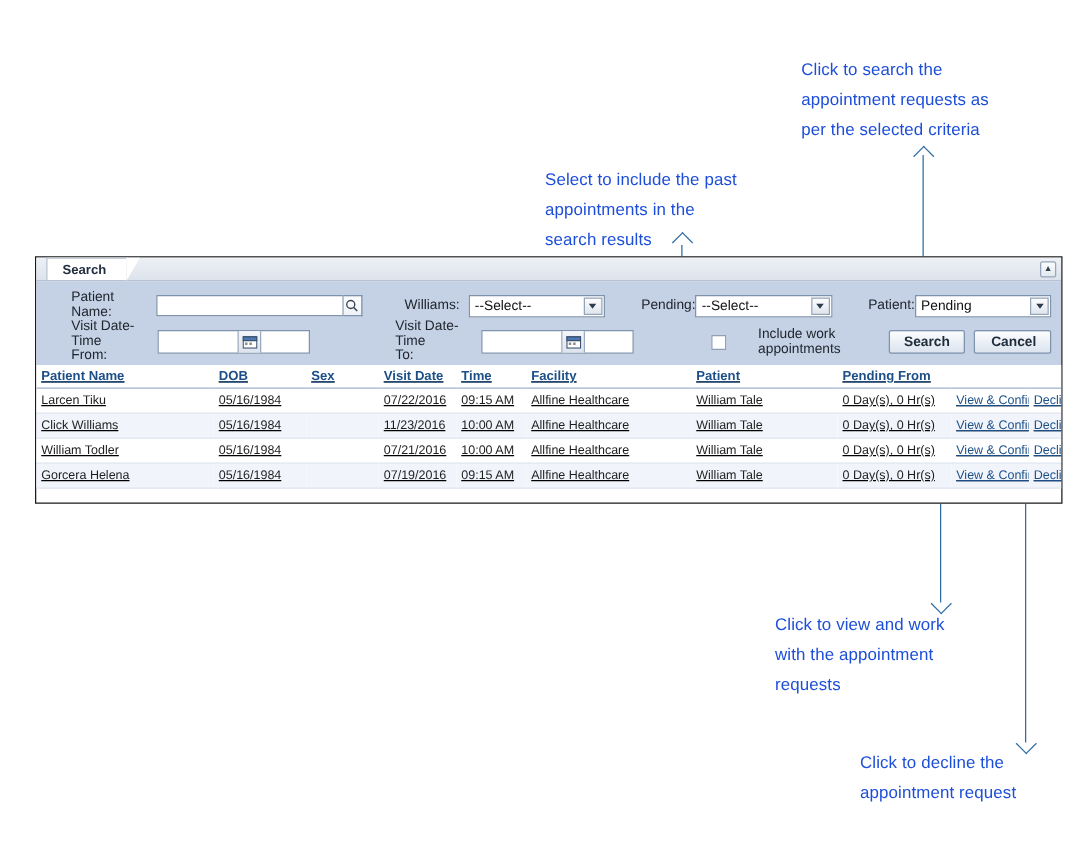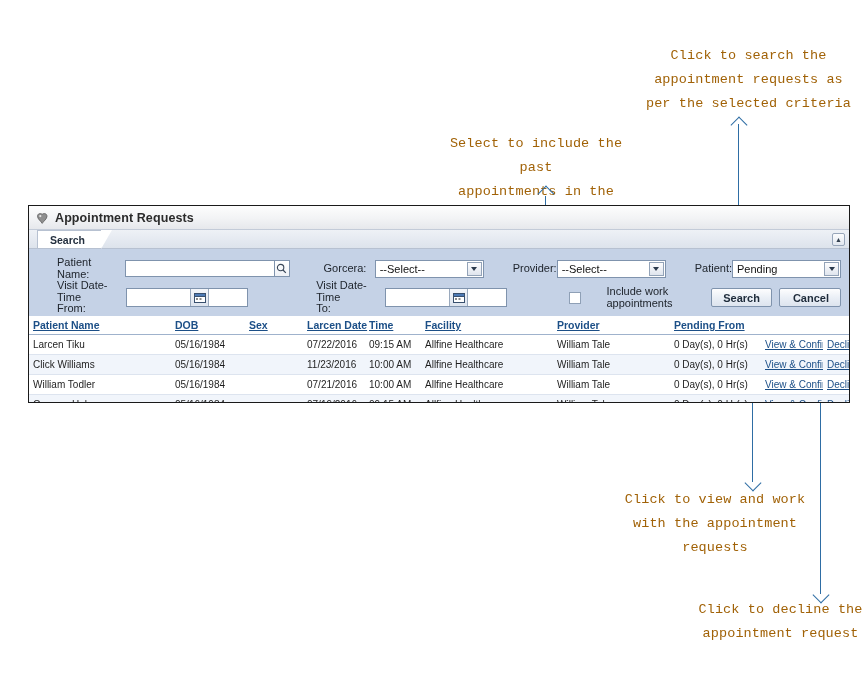--- a/index.html
+++ b/index.html
@@ -12,27 +12,26 @@
     width: 868px;
     height: 675px;
     position: relative;
     font-family: "Liberation Sans", sans-serif;
     overflow: hidden;
   }
 
   
   .annot {
     position: absolute;
-    color: #a16207;
-    font-family: Liberation Mono, monospace;
+    color: #1d4ed8;
+    font-family: Liberation Sans, sans-serif;
     font-size: 13.5px;
     line-height: 24px;
     letter-spacing: 0.1px;
     white-space: pre-line;
-    text-align: center;
   }
   .annot-a { left: 641px; top: 44px;  width: 215px; }
   .annot-b { left: 436px; top: 132px; width: 200px; }
   .annot-c { left: 620px; top: 488px; width: 190px; }
   .annot-d { left: 688px; top: 598px; width: 185px; }
 
   .arrow {
     position: absolute;
     background: #2e6da4;
     width: 1px;
@@ -253,21 +252,21 @@
     font-size: 11px;
     font-weight: bold;
     font-family: "Liberation Sans", sans-serif;
     color: #1e2b3a;
     cursor: pointer;
     box-sizing: border-box;
   }
   .btn + .btn { margin-left: 7px; padding-left: 13px; }
 
   
-  .grid { width: 100%; border-collapse: collapse; table-layout: fixed; }
+  .grid { width: 100%; border-collapse: collapse; table-layout: fixed; text-decoration: underline; }
   .grid th {
     background: #ffffff;
     text-align: left;
     font-size: 10.5px;
     font-weight: bold;
     color: #1c4f87;
     padding: 3px 0 3px 4px;
     border-bottom: 1px solid #9fb2cc;
     white-space: nowrap;
   }
@@ -312,59 +311,49 @@
 <div class="chev chev-up" style="left:540px; top:188px;"></div>
 
 <div class="arrow" style="left:752px; top:372px; height:110px;"></div>
 <div class="chev chev-down" style="left:747px; top:477px;"></div>
 
 <div class="arrow" style="left:820px; top:372px; height:222px;"></div>
 <div class="chev chev-down" style="left:815px; top:589px;"></div>
 
 <div id="app-window">
 
-  <div class="title-bar">
-    <span class="title-icon">
-      <svg width="13" height="13" viewBox="0 0 13 13">
-        <path d="M1.5 4.2 C1.5 1.8 4 0.8 6.2 2.2 C8.4 0.8 11 1.8 11 4.2
-                 C11 7 7.5 9.2 6.2 11.4 C5 9.2 1.5 7 1.5 4.2 Z" fill="#8f8f8f" stroke="#5d5d5d" stroke-width="0.8"></path>
-        <circle cx="4.3" cy="4.1" r="1.1" fill="#e8e8e8"></circle>
-      </svg>
-    </span>
-    <span class="title-text">Appointment Requests</span>
-  </div>
 
   <div class="tab-strip">
     <div class="tab">
       <span>Search</span>
     </div>
     <div class="tab-scroll-btn">▲</div>
   </div>
 
   <div class="search-panel">
 
     <div class="crit-row">
       <span class="lbl" style="width:82px;">Patient Name:</span>
       <input class="txt" style="width: 155px;" value="">
       <span class="ico-btn">
         <svg width="11" height="11" viewBox="0 0 11 11">
           <circle cx="4.6" cy="4.6" r="3.2" fill="none" stroke="#3a4759" stroke-width="1.1"></circle>
           <line x1="7" y1="7" x2="9.8" y2="9.8" stroke="#3a4759" stroke-width="1.2"></line>
         </svg>
       </span>
 
-      <span class="lbl" style="width:62px; margin-left:14px;">Gorcera:</span>
+      <span class="lbl" style="width:62px; margin-left:14px;">Williams:</span>
       <div class="sel" style="width:131px;">
         <span>--Select--</span>
         <span class="arrow-box">
             <i class="caret"></i>
           </span>
       </div>
 
-      <span class="lbl" style="width:50px; margin-left:9px;">Provider:</span>
+      <span class="lbl" style="width:50px; margin-left:9px;">Pending:</span>
       <div class="sel" style="width:131px;">
         <span>--Select--</span>
         <span class="arrow-box">
             <i class="caret"></i>
           </span>
       </div>
 
       <span class="lbl" style="width:40px; margin-left:9px;">Patient:</span>
       <div class="sel" style="width:131px;">
         <span>Pending</span>
@@ -428,24 +417,24 @@
       <col style="width:117px">
         <col style="width:91px">
         <col style="width:62px">
       <col style="width:28px">
     </colgroup>
     <thead>
       <tr>
         <th><span>Patient Name</span></th>
         <th><span>DOB</span></th>
         <th><span>Sex</span></th>
-        <th><span>Larcen Date</span></th>
+        <th><span>Visit Date</span></th>
         <th><span>Time</span></th>
         <th><span>Facility</span></th>
-        <th><span>Provider</span></th>
+        <th><span>Patient</span></th>
         <th><span>Pending From</span></th>
         <th></th>
         <th></th>
       </tr>
     </thead>
     <tbody>
       <tr>
         <td>Larcen Tiku</td>
         <td>05/16/1984</td>
         <td></td>

